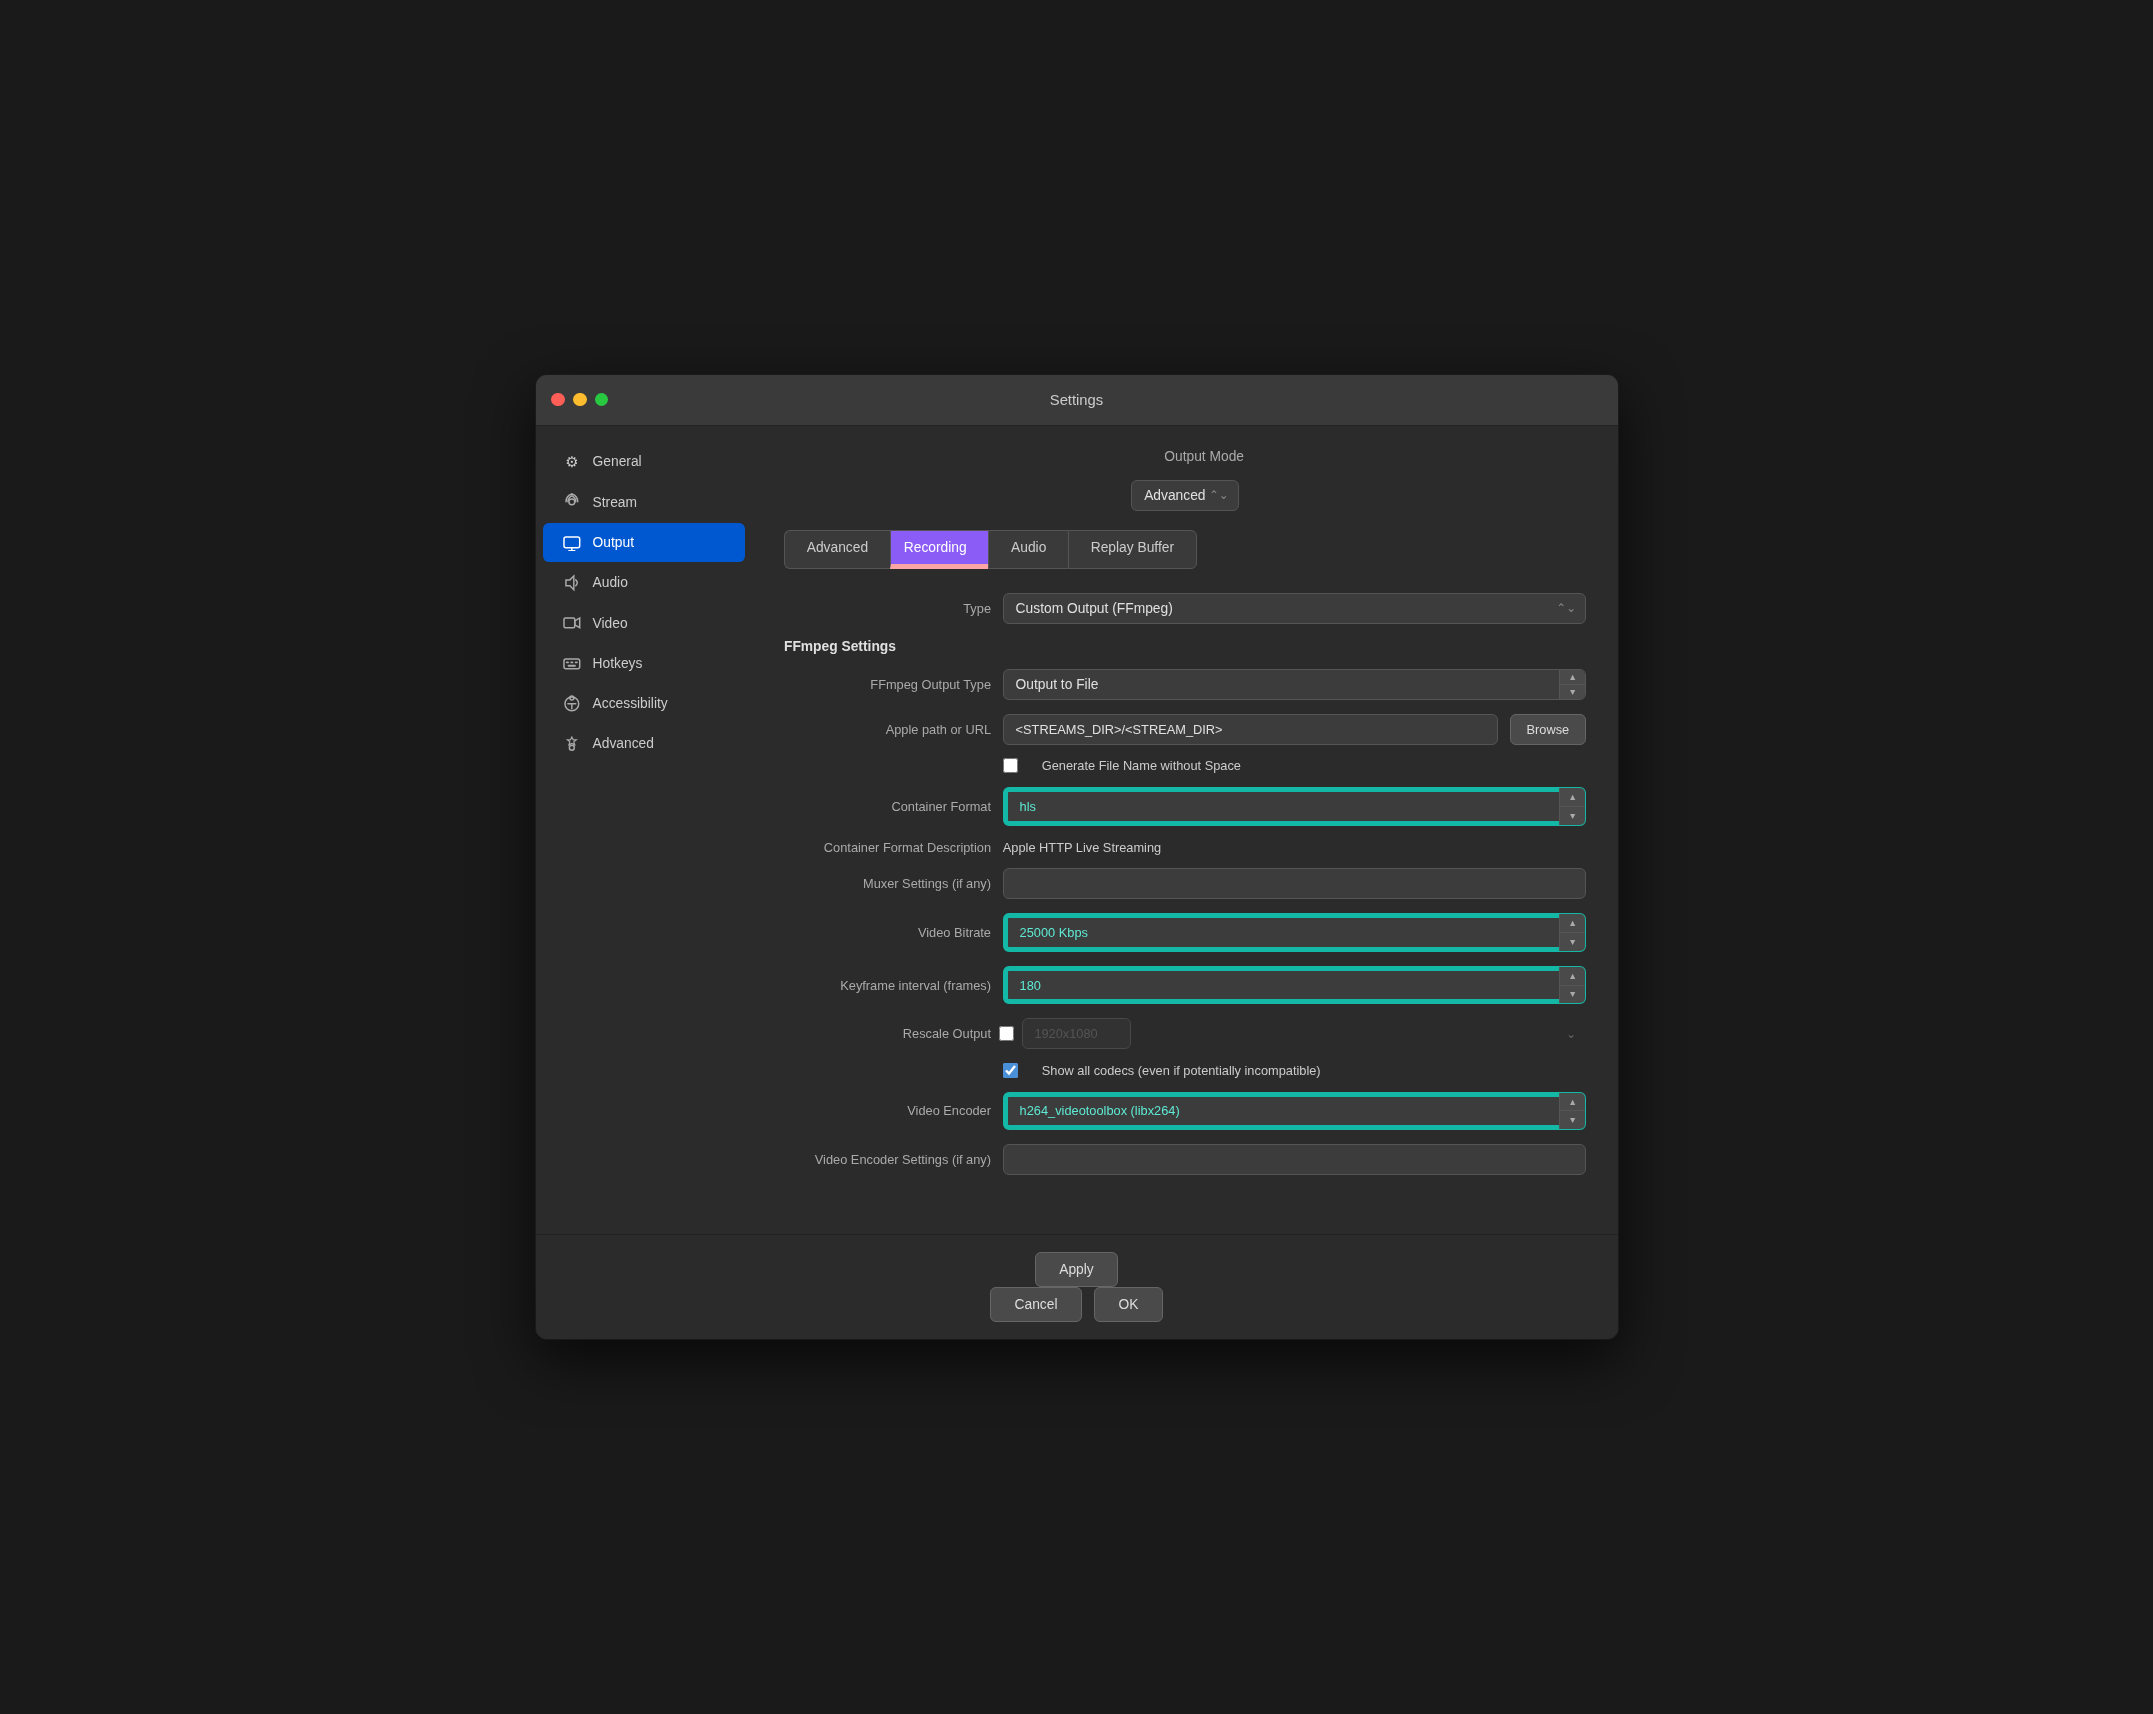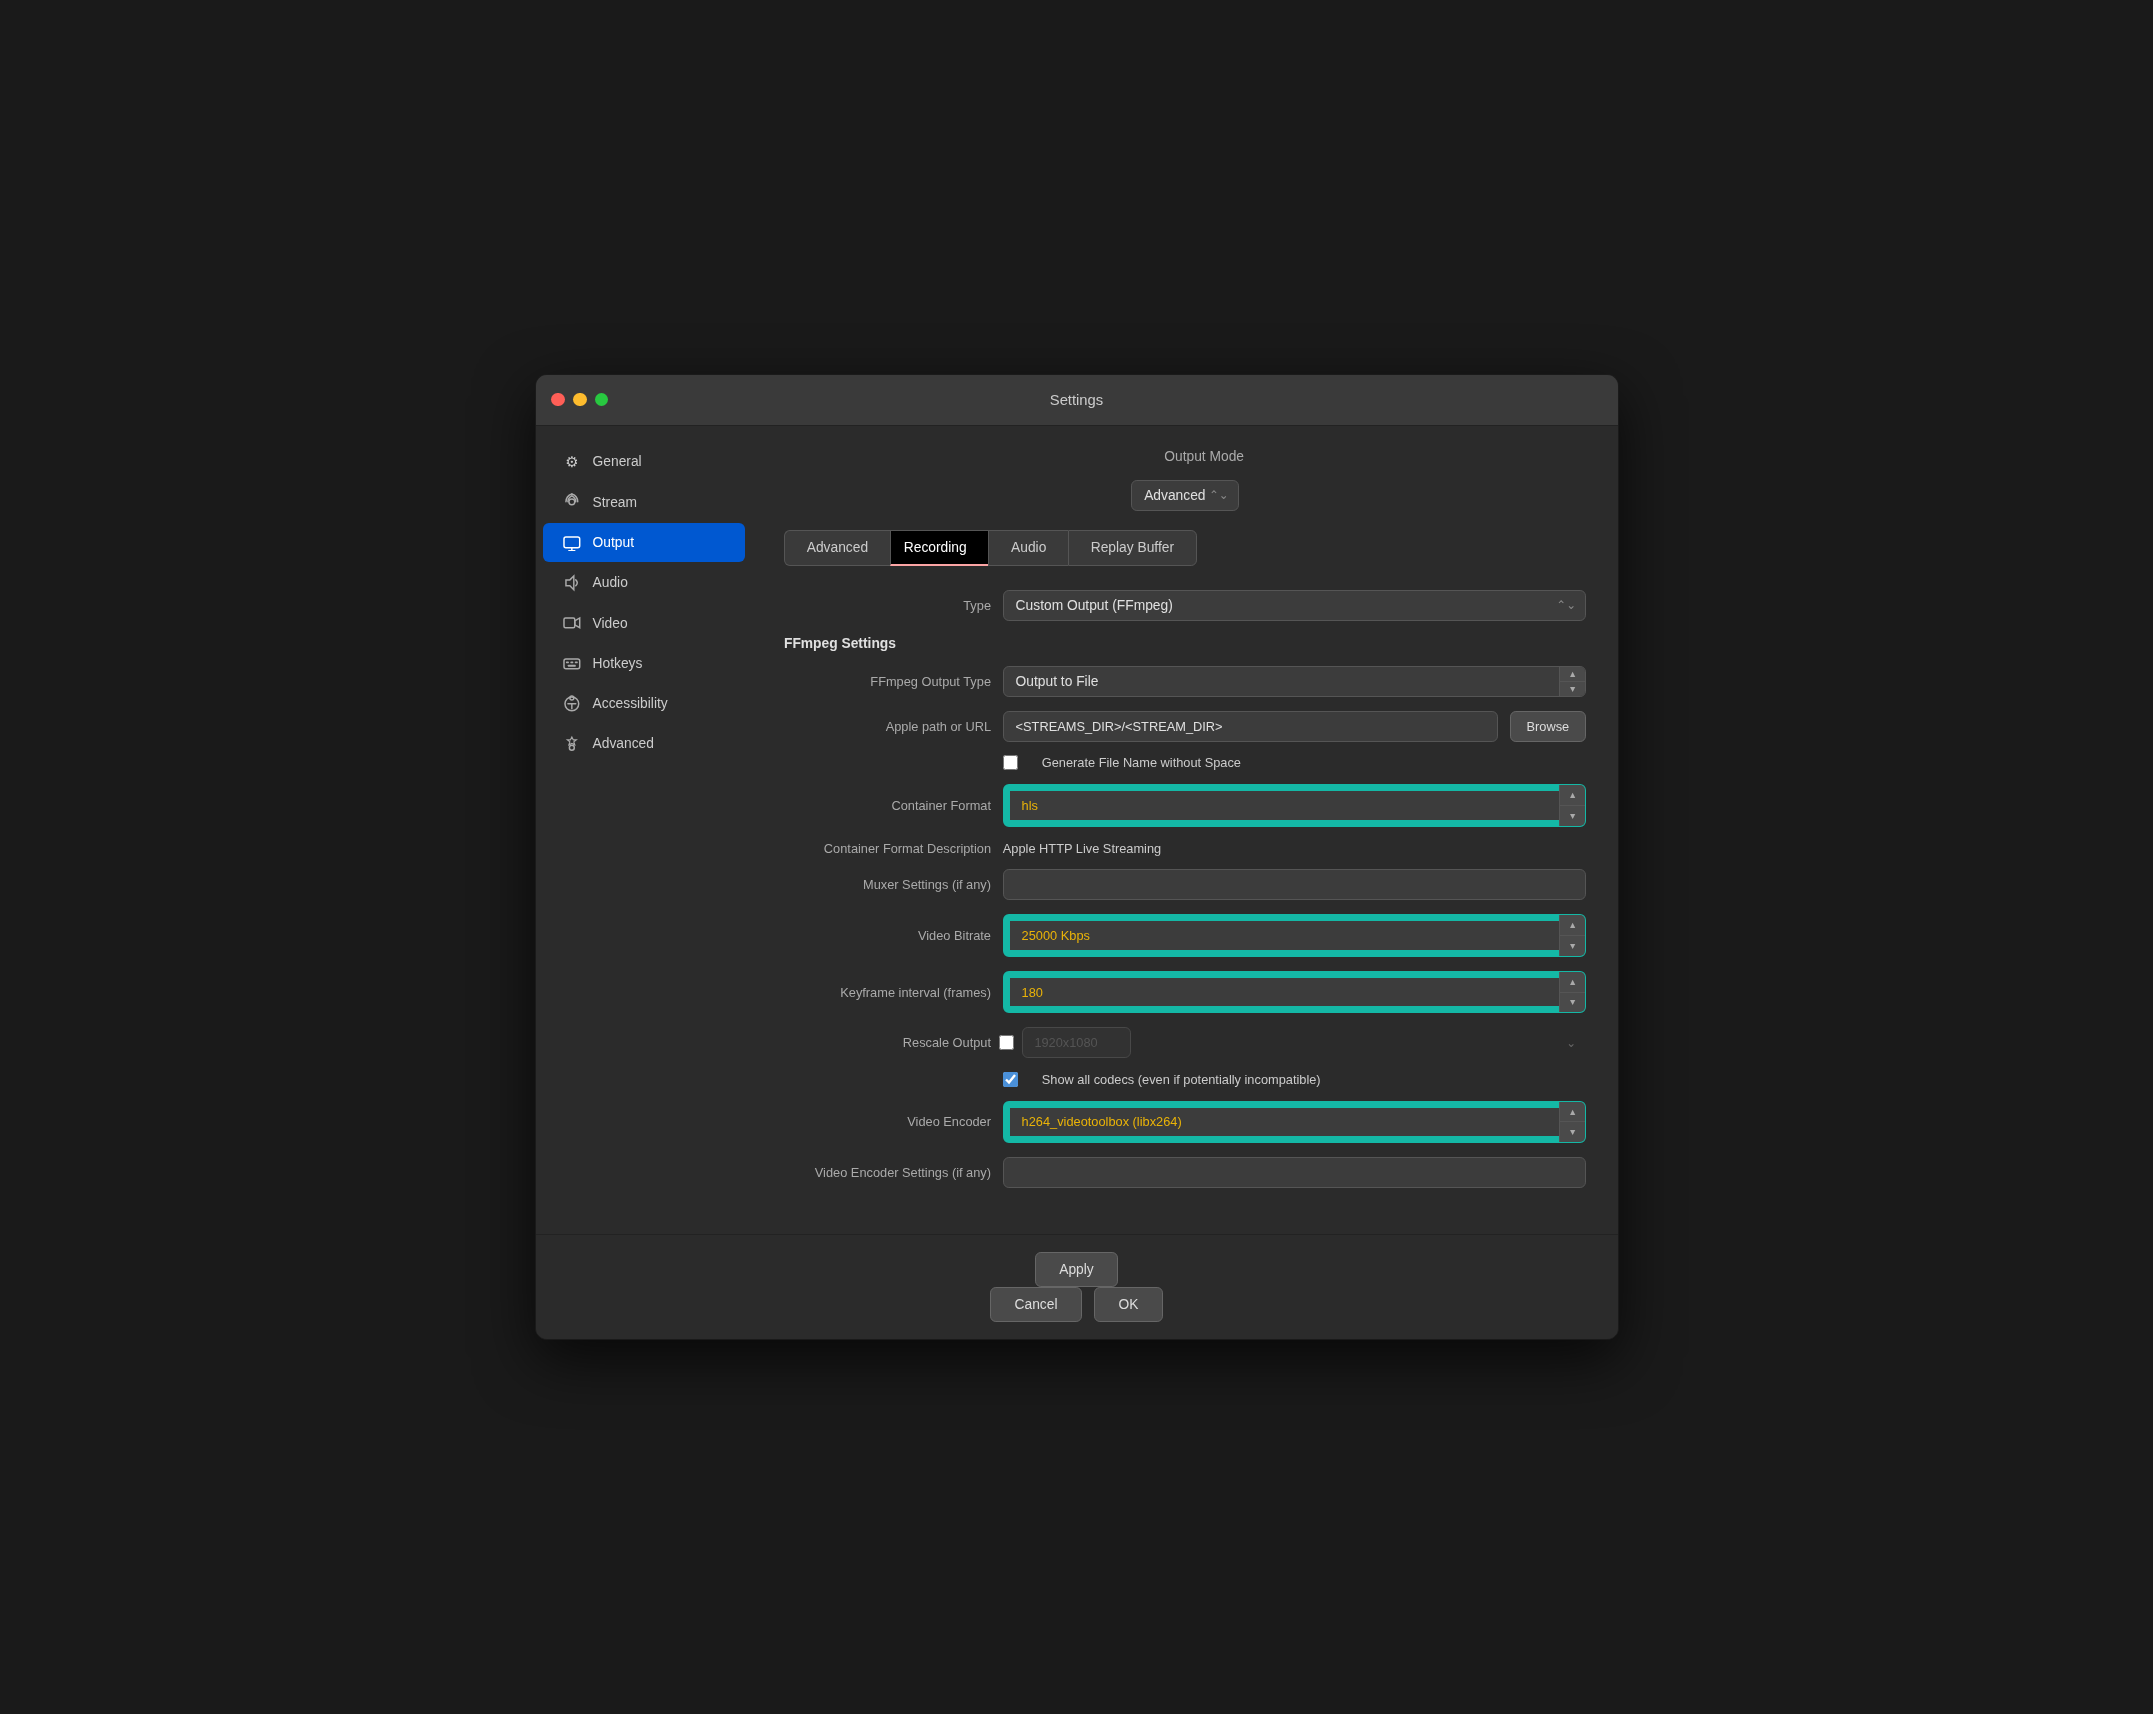--- a/index.html
+++ b/index.html
@@ -133,23 +133,23 @@
       background: #3a3a3a;
       color: #ccc;
       font-size: 13.8px;
       cursor: pointer;
       border: 1px solid #555;
       border-right: none;
     }
     .tab:first-child { border-radius: 5.9px 0 0 5.9px; }
     .tab:last-child { border-radius: 0 5.9px 5.9px 0; border-right: 1px solid #555; }
     .tab.active {
-      background: #000000;
+      background: #8b5cf6;
       color: #fff;
-      border-bottom: 2px solid #fca5a5;
+      border-bottom: 5px solid #fca5a5;
       padding-left: 13px;
     }
     .form-section {
       flex: 1;
       overflow-y: auto;
     }
     .section-title {
       color: #e0e0e0;
       font-size: 13.8px;
       font-weight: 600;
@@ -225,23 +225,23 @@
       color: #ccc;
       font-size: 12.8px;
     }
     .spinner-wrapper {
       position: relative;
       flex: 1;
     }
     .spinner-input {
       width: 100%;
       background: #3c3c3c;
-      border: 7px solid #14b8a6;
-      border-radius: 5.9px;
-      color: #eab308;
+      border: 5px solid #14b8a6;
+      border-radius: 5.9px;
+      color: #5eead4;
       font-size: 12.8px;
       padding: 6.9px 31.5px 6.9px 11.8px;
     }
     .spinner-btns {
       position: absolute;
       right: 1px;
       top: 1px;
       bottom: 1px;
       width: 25.6px;
       display: flex;

